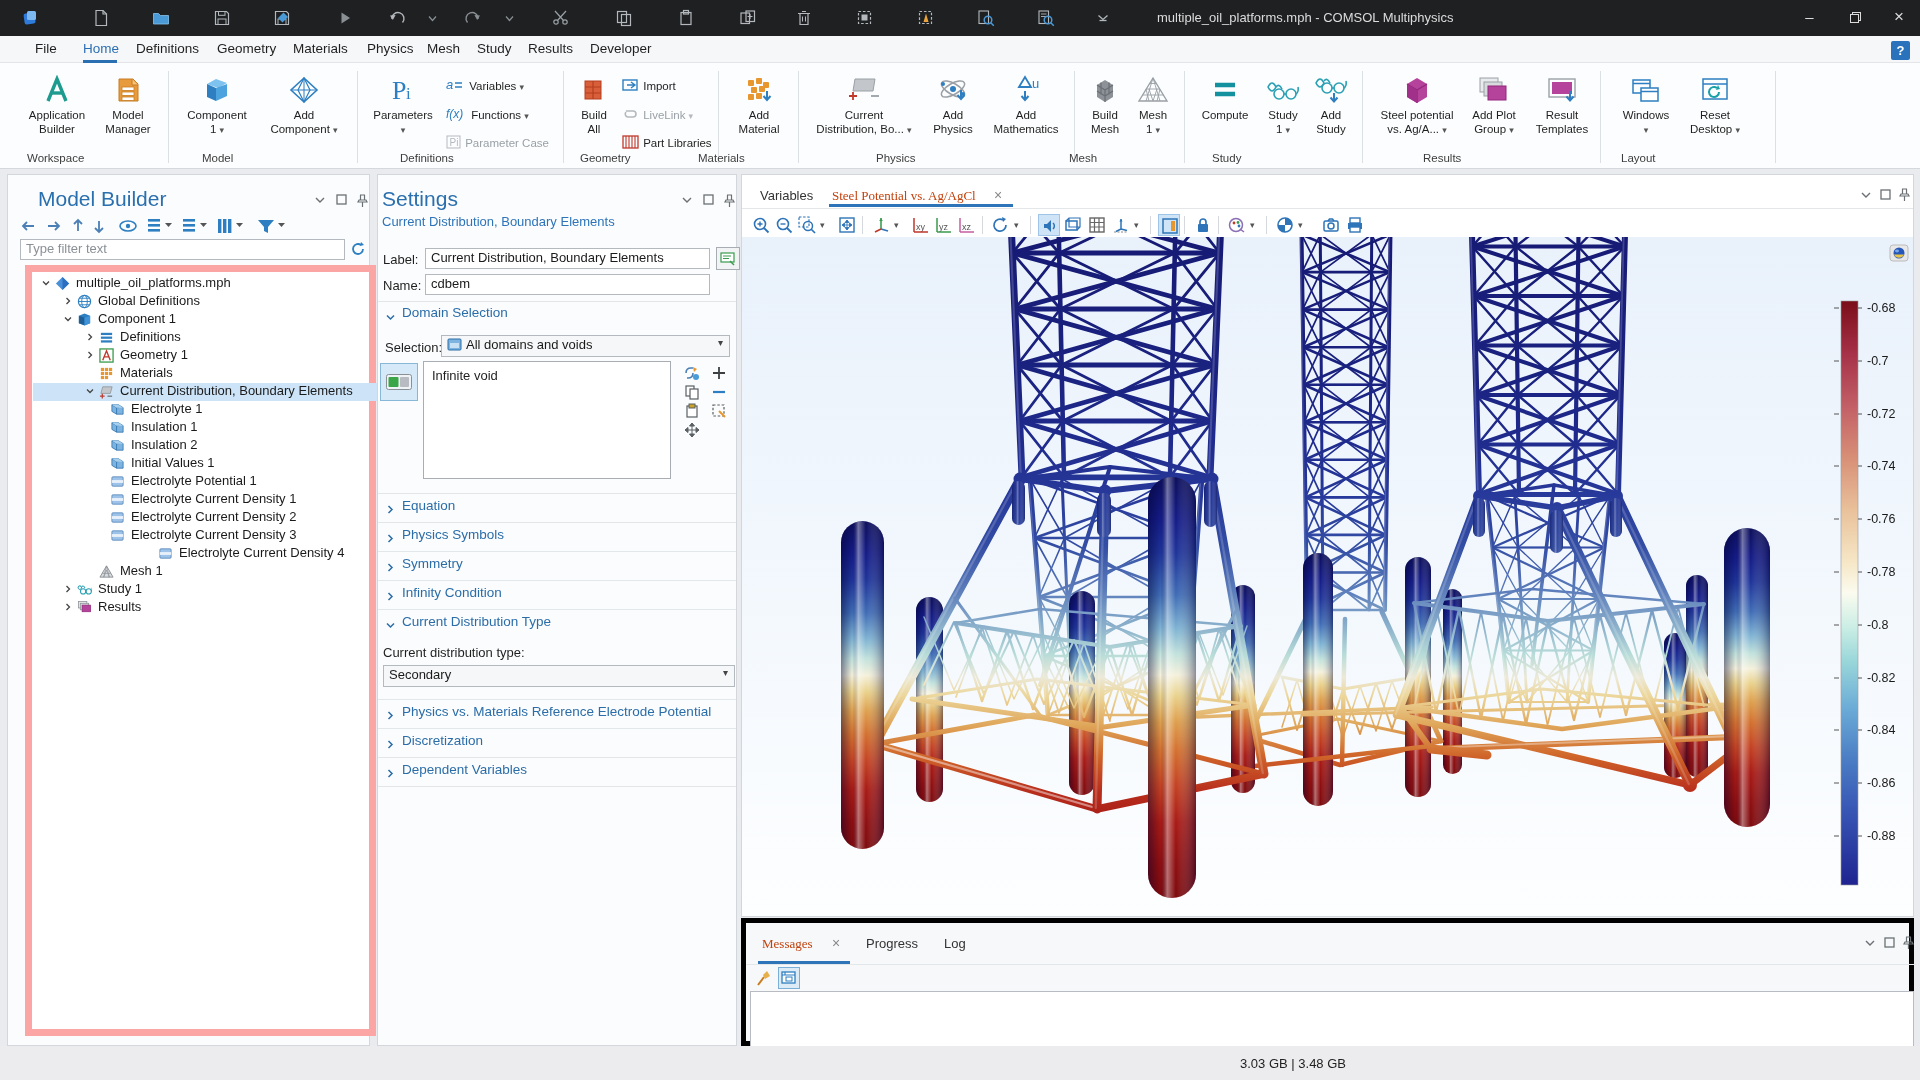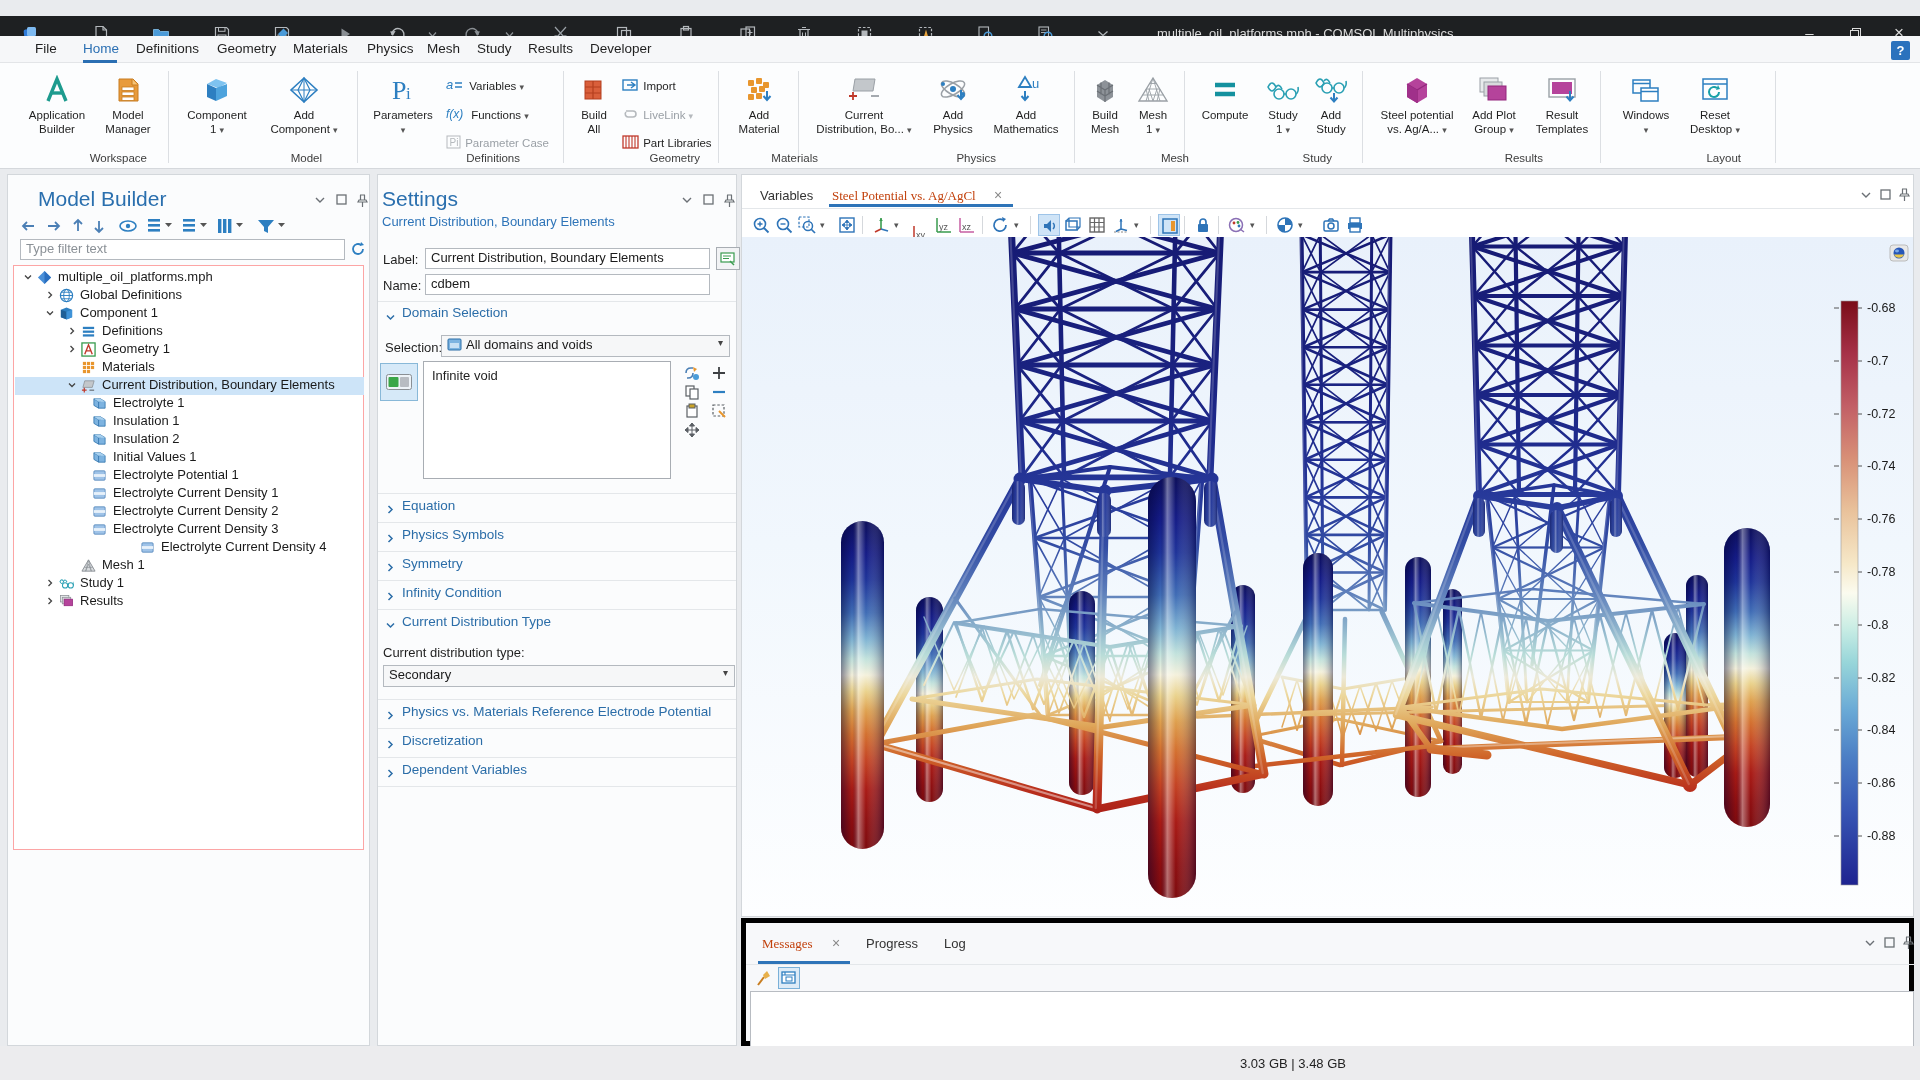--- a/index.html
+++ b/index.html
@@ -1,29 +1,29 @@
 <!DOCTYPE html>
 <html><head><meta charset="utf-8"><style>
 * { margin:0; padding:0; box-sizing:border-box; }
 body { width:1920px; height:1080px; font-family:"Liberation Sans",sans-serif; background:#e9ebee; overflow:hidden; position:relative; }
 
-#titlebar { position:absolute; left:0; top:0; width:1920px; height:36px; background:#1e2022; color:#e6e6e6;margin-top:16px; }
+#titlebar { position:absolute; left:0; top:0; width:1920px; height:36px; background:#1e2022; color:#e6e6e6; }
 #titlebar .ic { position:absolute; top:9px; width:18px; height:18px; }
 #title-text { position:absolute; left:1157px; top:10px; font-size:13px; color:#dcdcdc; }
 .winbtn { position:absolute; top:0; width:45px; height:36px; color:#dcdcdc; font-size:15px; text-align:center; line-height:34px; }
 
 #menubar { position:absolute; left:0; top:36px; width:1920px; height:27px; background:#f6f7f9; border-bottom:1px solid #e3e5e8; }
 .menu { position:absolute; top:5px; font-size:13.5px; color:#1f1f1f; }
 .menu.active { color:#2b6fb3; }
 #home-ul { position:absolute; left:83px; top:24px; width:34px; height:3px; background:#2b6fb3; }
 #helpbtn { position:absolute; left:1891px; top:5px; width:19px; height:19px; background:#2b72bd; color:#fff; border-radius:2px; font-size:13px; font-weight:bold; text-align:center; line-height:19px; }
 
 #ribbon { position:absolute; left:0; top:63px; width:1920px; height:106px; background:#fcfdfe; border-bottom:1px solid #d5d8dc; }
 .rsep { position:absolute; top:8px; height:92px; width:1px; background:#dcdfe3; }
-.rgl { position:absolute; top:89px; width:120px; text-align:right; font-size:11.5px; color:#3d3d3d; }
+.rgl { position:absolute; top:89px; width:120px; text-align:left; font-size:11.5px; color:#3d3d3d; }
 .rbtn { position:absolute; text-align:center; font-size:11.5px; color:#1f1f1f; line-height:14px; }
 .rbtn .ri { display:block; margin:0 auto 3px auto; }
 .small-row { position:absolute; font-size:11.5px; color:#1f1f1f; white-space:nowrap; }
 .gray { color:#9aa0a6; }
 .chev { color:#555; font-size:9px; }
 
 #mb-panel { position:absolute; left:7px; top:174px; width:363px; height:872px; background:#fbfcfd; border:1px solid #d3d7db; }
 #set-panel { position:absolute; left:377px; top:174px; width:360px; height:872px; background:#fbfcfd; border:1px solid #d3d7db; }
 #gfx-panel { position:absolute; left:741px; top:174px; width:1173px; height:743px; background:#ffffff; border:1px solid #d3d7db; }
 #msg-panel { position:absolute; left:741px; top:918px; width:1173px; height:128px; background:#f7f8fa; border:5px solid #000000; }
@@ -364,21 +364,21 @@
    <g>
         <path d="M238 5h16l-6 7v6l-4-2v-4z" fill="#2d7fc1"></path>
         <path d="M258 8l3.5 4 3.5-4z" fill="#555"></path>
       </g>
  </svg>
  <div class="inputbox" style="left:12px;top:64px;width:325px;height:21px;color:#8a9096">Type filter text</div>
  <svg style="position:absolute;left:342px;top:66px" width="16" height="16" viewBox="0 0 16 16">
       <path d="M13 8a5 5 0 1 1-2-4" fill="none" stroke="#2d7fc1" stroke-width="1.8"></path>
       <path d="M11 1l3 3-4 1z" fill="#2d7fc1"></path>
     </svg>
- <div style="position:absolute;left:5px;top:90px;width:351px;height:585px;background:#fff;border:1px solid #fca5a5">
+ <div style="position:absolute;left:17px;top:90px;width:351px;height:771px;background:#fff;border:7px solid #fca5a5">
       <div class="treerow" style="top:3px;width:349px;"><span style="display:inline-block;width:8px"></span><span class="tchev"><svg width="10" height="10" viewBox="0 0 10 10">
             <path d="M2 3.5l3 3 3-3" stroke="#444" stroke-width="1.3" fill="none"></path>
           </svg></span><svg class="tic" viewBox="0 0 16 16">
           <path d="M8 1 L15 8 L8 15 L1 8Z" fill="#4a90d9"></path>
           <path d="M8 1 L15 8 L8 15Z" fill="#2a6fc0"></path>
         </svg><span style="vertical-align:1px">multiple_oil_platforms.mph</span></div>
       <div class="treerow" style="top:21px;width:349px;"><span style="display:inline-block;width:30px"></span><span class="tchev"><svg width="10" height="10" viewBox="0 0 10 10">
             <path d="M3.5 2l3 3-3 3" stroke="#444" stroke-width="1.3" fill="none"></path>
           </svg></span><svg class="tic" viewBox="0 0 16 16">
           <circle cx="8" cy="8" r="6.5" fill="none" stroke="#2d7fc1" stroke-width="1.3"></circle>
@@ -636,21 +636,21 @@
         <path d="M9 4v10M4 9h10M9 4l-2 2.5h4zM9 14l-2-2.5h4zM4 9l2.5-2v4zM14 9l-2.5-2v4z" fill="#2e74b8" stroke="#2e74b8" stroke-width="0.8"></path>
       </svg></div>
     <div style="position:absolute;left:120px;top:41px;width:1px;height:18px;background:#d5d8dc"></div>
     <div style="position:absolute;left:128px;top:39px;width:22px;height:22px;"><svg width="18" height="18" viewBox="0 0 18 18" style="margin:2px">
         <path d="M9 2v11" stroke="#3a9c4f" stroke-width="1.6"></path>
         <path d="M9 13l-6 3" stroke="#c0392b" stroke-width="1.6"></path>
         <path d="M9 13l7 2" stroke="#2e74b8" stroke-width="1.6"></path>
         <path d="M9 2l-1.8 3h3.6z" fill="#3a9c4f"></path>
       </svg></div>
     <div style="position:absolute;left:152px;top:45px;color:#555;font-size:9px">▾</div>
-    <div style="position:absolute;left:168px;top:47px;width:22px;height:22px;"><svg width="18" height="18" viewBox="0 0 18 18" style="margin:2px">
+    <div style="position:absolute;left:168px;top:39px;width:22px;height:22px;"><svg width="18" height="18" viewBox="0 0 18 18" style="margin:2px">
         <path d="M4 14 L4 4 L14 14 Z" fill="none" stroke="#888" stroke-width="0"></path>
         <text x="4" y="14" font-size="9" fill="#555">xy</text>
         <path d="M2 16h14M2 16V2" stroke="#c0392b" stroke-width="1.5"></path>
       </svg></div>
     <div style="position:absolute;left:191px;top:39px;width:22px;height:22px;"><svg width="18" height="18" viewBox="0 0 18 18" style="margin:2px">
         <text x="4" y="14" font-size="9" fill="#555">yz</text>
         <path d="M2 16h14M2 16V2" stroke="#3a9c4f" stroke-width="1.5"></path>
       </svg></div>
     <div style="position:absolute;left:214px;top:39px;width:22px;height:22px;"><svg width="18" height="18" viewBox="0 0 18 18" style="margin:2px">
         <text x="4" y="14" font-size="9" fill="#555">xz</text>

